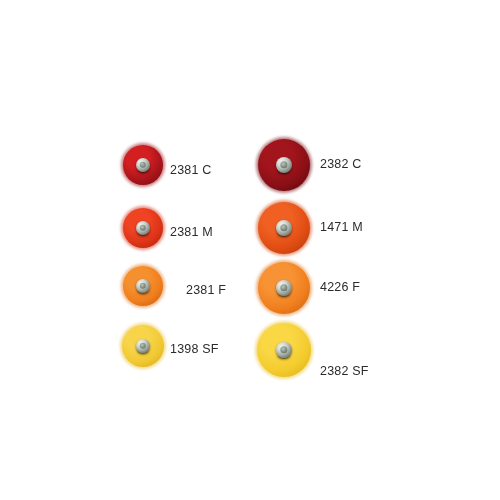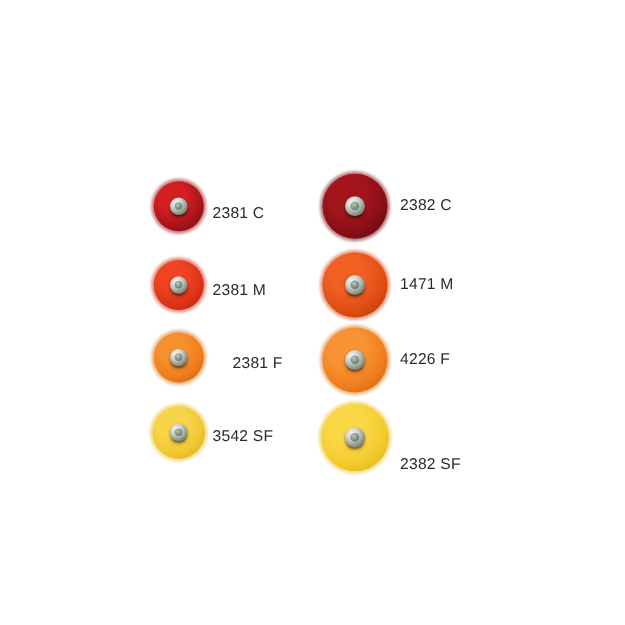--- a/index.html
+++ b/index.html
@@ -201,21 +201,21 @@
       <div class="disc" style="left: 122px; top: 325px; width: 42px; height: 42px;">
         <div class="disc-fringe" style="background: radial-gradient(circle, rgb(240, 200, 50) 55%, rgb(216, 173, 27) 88%, rgba(255, 255, 255, 0) 100%);"></div>
         <div class="disc-body" style="background: radial-gradient(circle at 38% 32%, rgb(247, 212, 74) 0%, rgb(247, 212, 74) 30%, rgb(240, 200, 50) 62%, rgb(216, 173, 27) 92%, rgb(216, 173, 27) 100%);"></div>
         <div class="disc-hub" style="width: 14px; height: 14px;">
           <div class="hub-shadow"></div>
           <div class="hub-outer">
             <div class="hub-inner"></div>
           </div>
         </div>
       </div>
-      <div class="disc-label" style="left: 170px; top: 342px;">3542 SF</div>
+      <div class="disc-label" style="left: 170px; top: 342px;">1398 SF</div>
     </div>
     <div class="disc-row" style="left: 0px; top: 0px;">
       <div class="disc" style="left: 257px; top: 323px; width: 54px; height: 54px;">
         <div class="disc-fringe" style="background: radial-gradient(circle, rgb(244, 203, 45) 55%, rgb(220, 177, 23) 88%, rgba(255, 255, 255, 0) 100%);"></div>
         <div class="disc-body" style="background: radial-gradient(circle at 38% 32%, rgb(249, 215, 69) 0%, rgb(249, 215, 69) 30%, rgb(244, 203, 45) 62%, rgb(220, 177, 23) 92%, rgb(220, 177, 23) 100%);"></div>
         <div class="disc-hub" style="width: 16px; height: 16px;">
           <div class="hub-shadow"></div>
           <div class="hub-outer">
             <div class="hub-inner"></div>
           </div>

